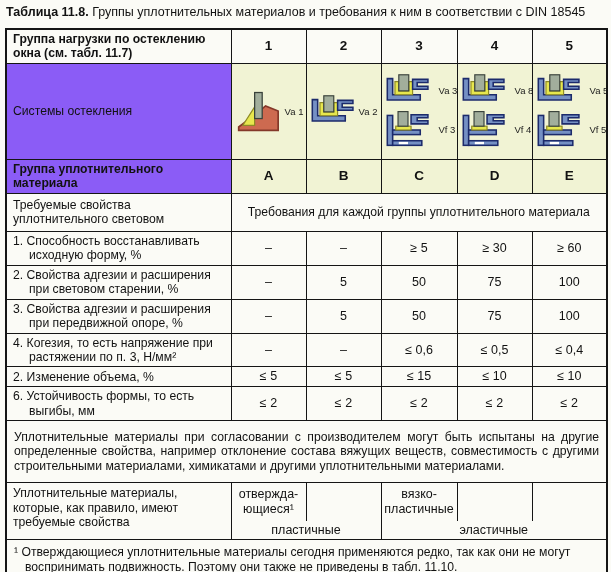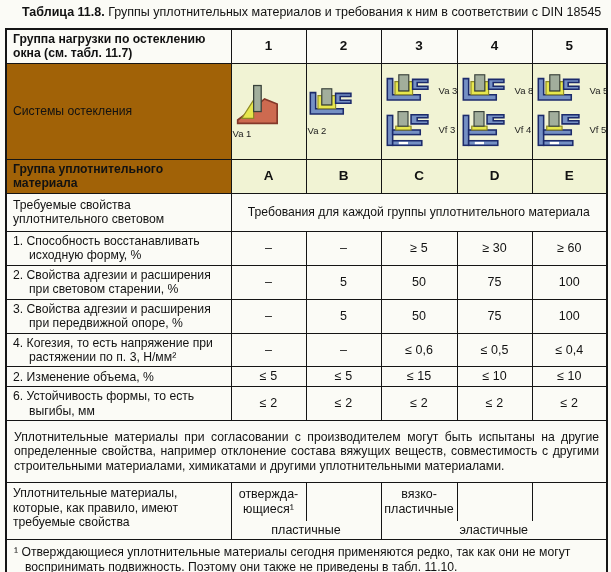--- a/index.html
+++ b/index.html
@@ -2,47 +2,47 @@
 <html><head>
 <meta charset="utf-8">
 <style>
   html,body{margin:0;padding:0;}
   body{
     width:611px;height:572px;position:relative;
     background:#fbfbf6;color:#121212;
     font-family:"Liberation Sans",sans-serif;
     -webkit-font-smoothing:antialiased;
   }
-  .caption{position:absolute;left:22px;top:5px;font-size:12.5px;white-space:nowrap;}
+  .caption{position:absolute;left:6px;top:5px;font-size:12.5px;white-space:nowrap;}
   .caption .cap-bold{font-weight:bold;}
   table.main{
     position:absolute;left:5px;top:28px;width:601px;
     border-collapse:collapse;border:2px solid #151515;table-layout:fixed;
   }
   td{
     border:1.5px solid #151515;
     font-size:12.2px;line-height:1.18;
     vertical-align:middle;padding:2px 5px;overflow:hidden;
   }
   td.lbl{padding:2px 4px 2px 6px;}
   td.b{font-weight:bold;}
   td.val{text-align:center;font-size:12.5px;padding:2px 2px;}
   td.hd{text-align:center;font-weight:bold;font-size:13.5px;}
   td.hang{padding-left:22px;text-indent:-16px;}
   td.cream{background:#f1f3d4;}
-  td.cream-lt{background:#a16207;}
+  td.cream-lt{background:#8b5cf6;}
   td.center{text-align:center;}
   td.note-cell{text-align:justify;vertical-align:middle;padding:3px 7px;margin-left:19px;}
   td.footnote-cell{padding:3px 7px 3px 18px;text-indent:-11px;vertical-align:middle;}
   td.nb{border-bottom-style:hidden;margin-left:45px;}
   td.nt{border-top-style:hidden;}
   
   td.gcell{padding:2px 1px;vertical-align:middle;}
   .gitem{display:flex;}
-  .gitem.single{flex-direction:column;justify-content:center;gap:3px;height:100%;}
+  .gitem.single{flex-direction:row;align-items:center;justify-content:center;gap:3px;height:100%;}
   .gitem.pair{flex-direction:row;align-items:center;justify-content:flex-start;gap:8px;padding-left:2px;}
   .gitem.pair + .gitem.pair{margin-top:2px;}
   .glabel{font-size:9.5px;color:#1c1c1c;white-space:nowrap;}
   .gicon{display:inline-flex;line-height:0;}
 </style>
 </head>
 <body>
 
 <div class="caption">
   <span class="cap-bold">Таблица 11.8.</span>

